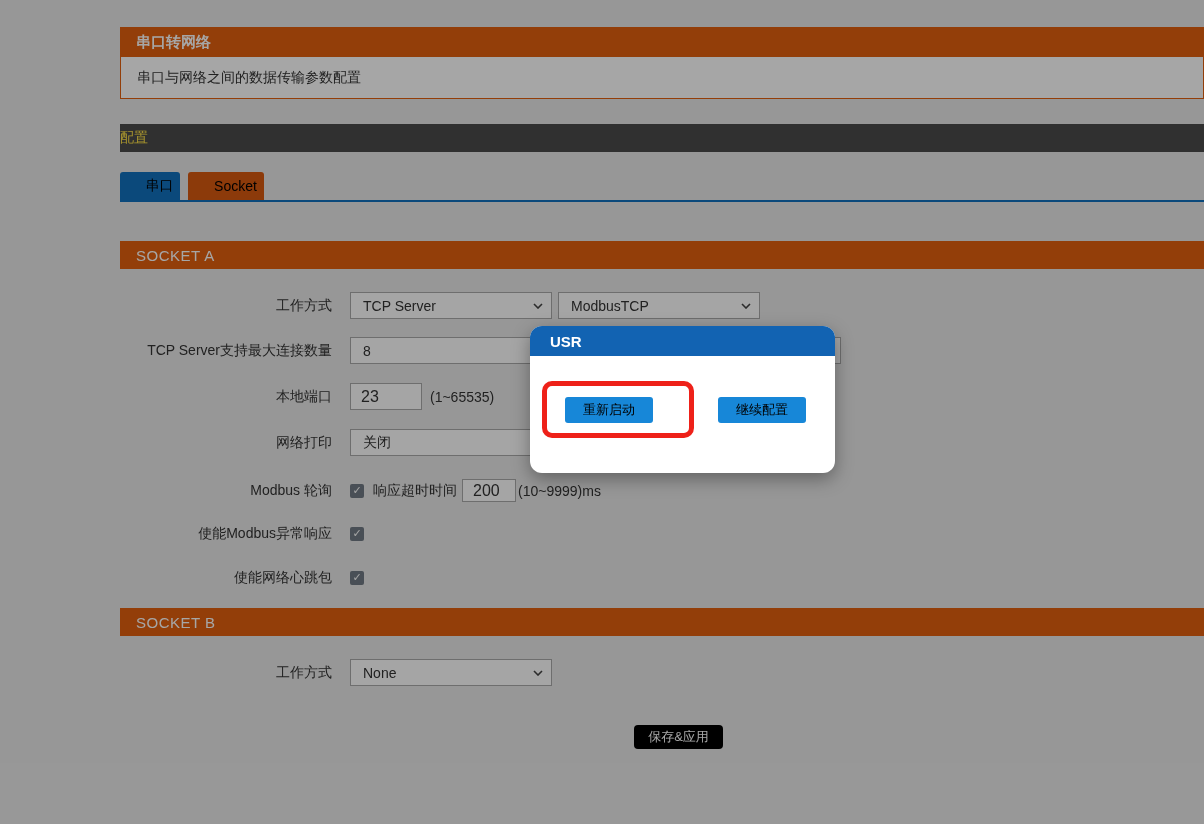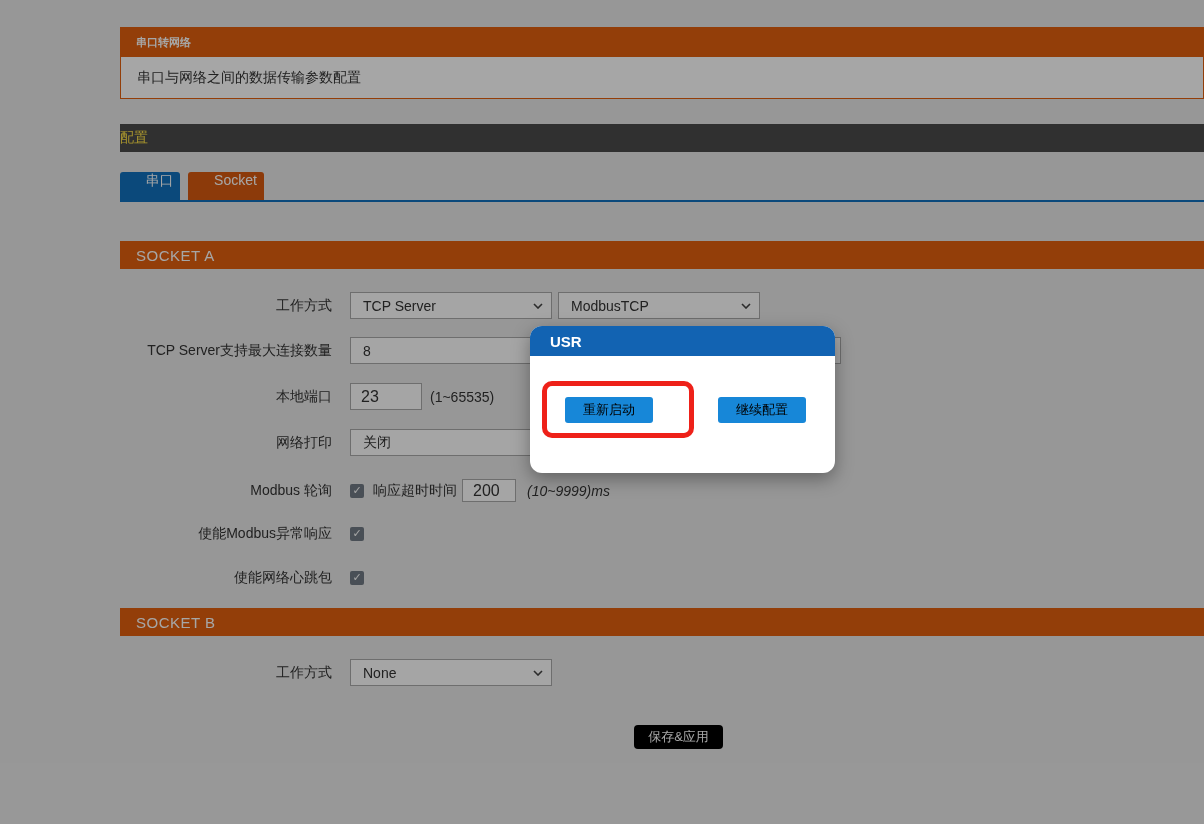--- a/index.html
+++ b/index.html
@@ -6,36 +6,36 @@
   html,body { background:#777; }
   body { font-family:"Liberation Sans","DejaVu Sans",sans-serif; }
   #screen {
     position:relative; width:1204px; height:824px; overflow:hidden;
     background:#e9e9e9; margin:0 auto;
   }
   .abs { position:absolute; }
   
   .main-header {
     left:120px; right:0; top:27px; height:30px; background:#e2600f;
-    color:#fff; font-weight:bold; font-size:11px;
+    color:#fff; font-weight:bold; font-size:15px;
     display:flex; align-items:center; padding-left:16px;
   }
   .sub-header {
     left:120px; right:0; top:57px; height:42px; background:#ffffff;
     border:1px solid #e2600f; border-top:none;
     color:#333; font-size:14px; display:flex; align-items:center; padding-left:16px;
   }
   .config-bar {
     left:120px; right:0; top:124px; height:28px; background:#4a4a4a;
     color:#fde047; font-size:14px; display:flex; align-items:center; padding-left:0;
   }
   .tabs { left:120px; top:172px; height:28px; display:flex; gap:8px; }
   .tab {
-    height:28px; display:flex; justify-content:center;
-    color:#ffffff; font-size:14px; border-radius:3px 3px 0 0; cursor:pointer;padding-left:19px;
+    height:28px; display:flex; align-items:center; justify-content:center;
+    color:#000000; font-size:14px; border-radius:3px 3px 0 0; cursor:pointer;padding-left:19px;
   }
   .tab.serial { width:60px; background:#1271bd; }
   .tab.socket { width:76px; background:#d85a10; }
   .tab-underline { left:120px; right:0; top:200px; height:2px; background:#1271bd; }
   .section-bar {
     left:120px; right:0; height:28px; background:#e2600f; color:#fff;
     font-size:15px; display:flex; align-items:center; padding-left:16px; letter-spacing:0.5px;
   }
   
   .form-row { left:120px; right:0; height:27px; display:flex; align-items:center; }
@@ -172,21 +172,21 @@
   </div>
 
   <div class="abs form-row" style="top:477px;">
     <div class="form-label">Modbus 轮询</div>
     <div class="fields">
       <div class="checkbox">
         <span>✓</span>
       </div>
       <span class="inline-label">响应超时时间</span>
       <input class="inp" style="width: 54px; height: 23px; margin-left: 5px;" value="200">
-      <span class="hint" style="margin-left:11px;font-style:italic;">(10~9999)ms</span>
+      <span class="hint" style="margin-left:2px;">(10~9999)ms</span>
     </div>
   </div>
 
   <div class="abs form-row" style="top:520px;">
     <div class="form-label">使能Modbus异常响应</div>
     <div class="fields">
       <div class="checkbox">
         <span>✓</span>
       </div>
     </div>

